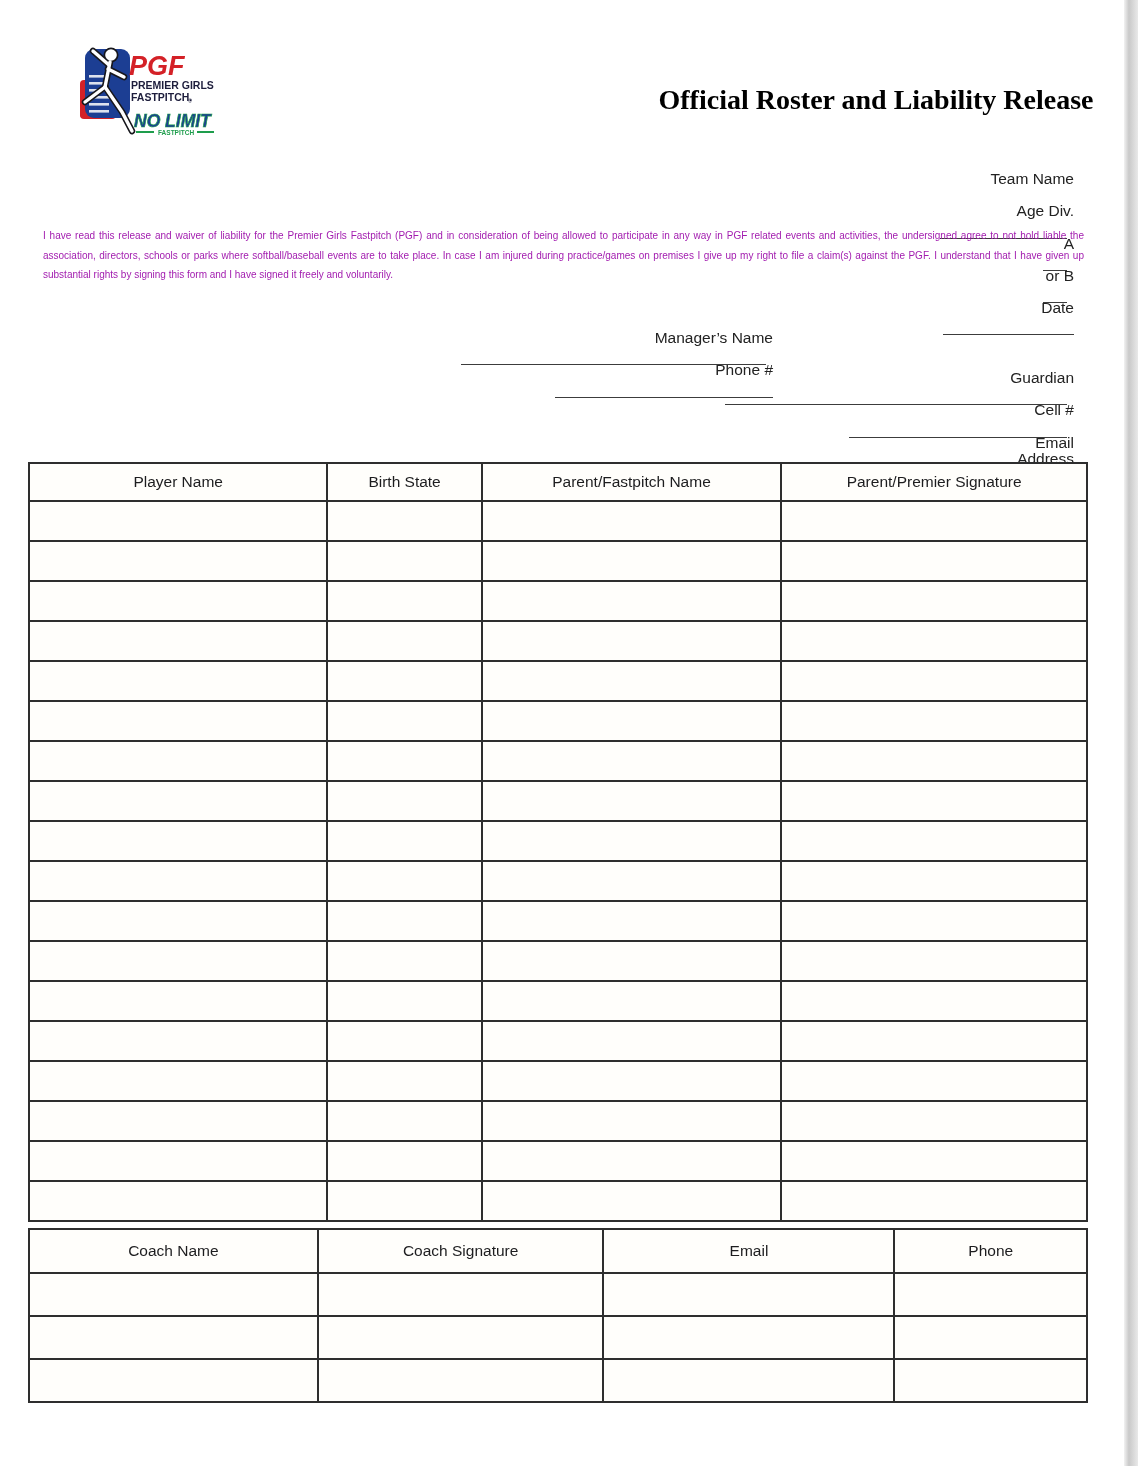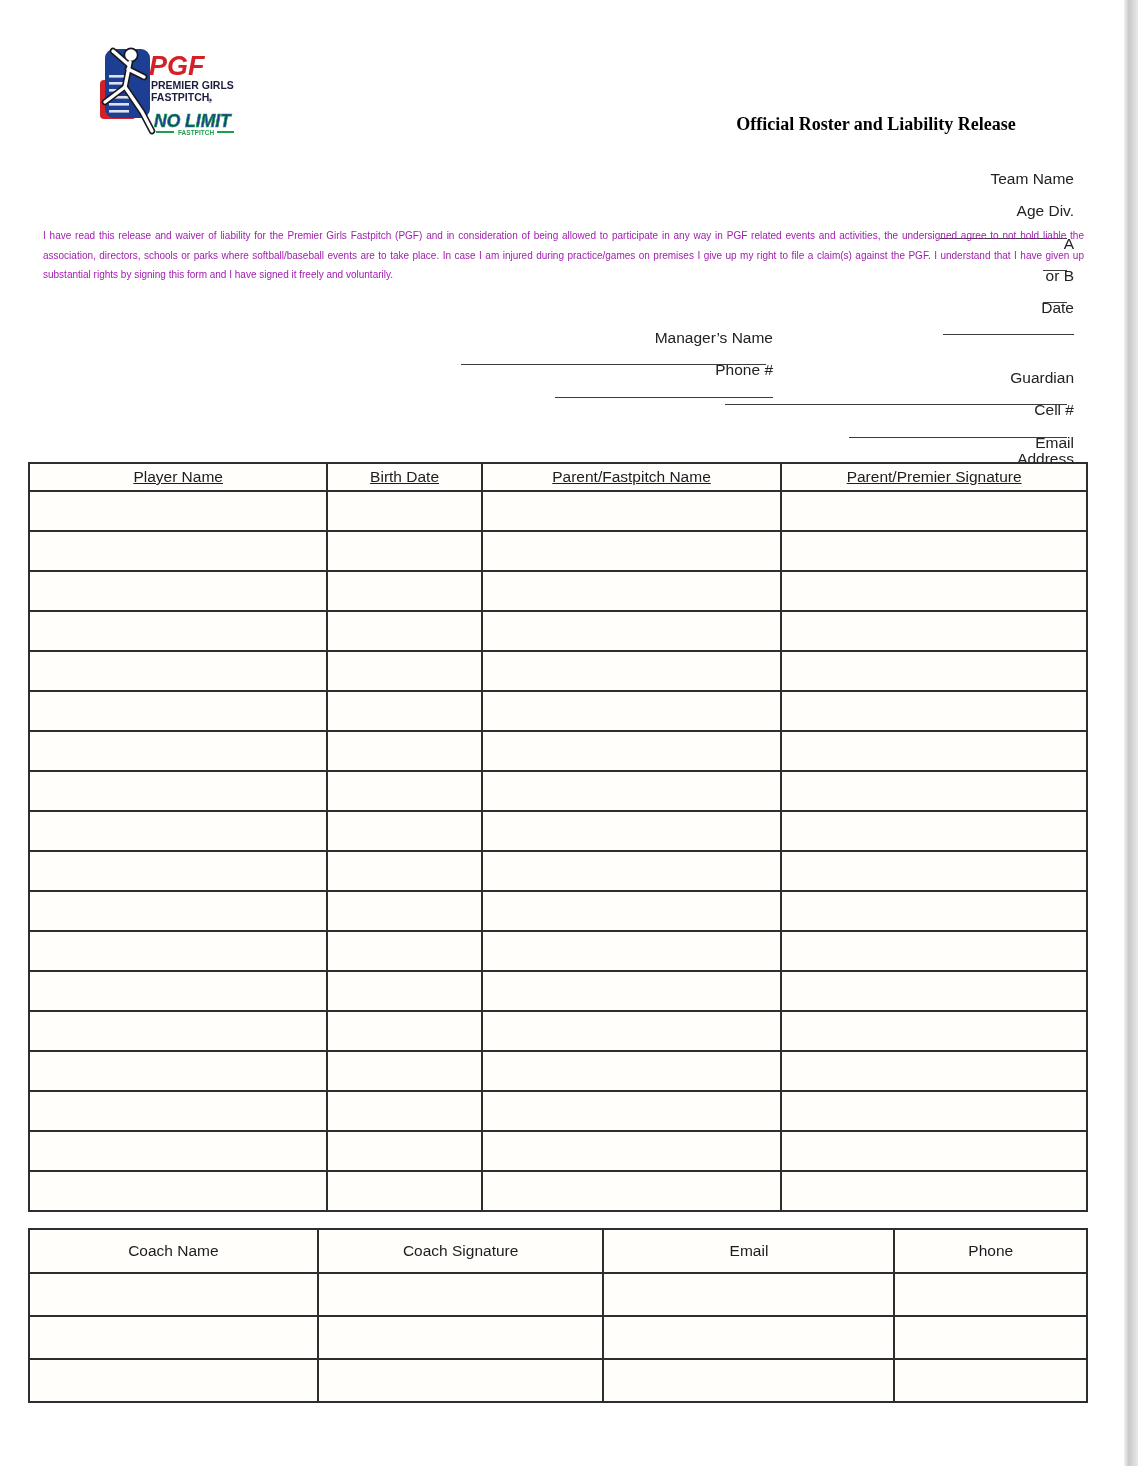--- a/index.html
+++ b/index.html
@@ -4,24 +4,24 @@
 <style>
   html,body{margin:0;padding:0;}
   body{
     width:1138px;height:1466px;position:relative;background:#ffffff;
     font-family:"Liberation Sans",sans-serif;color:#1d1d1f;overflow:hidden;
   }
   .page-edge{
     position:absolute;top:0;right:0;width:14px;height:1466px;
     background:linear-gradient(90deg,#f2f2f2 0%,#c9c9c9 35%,#e9e9e9 100%);
   }
-  .logo{position:absolute;left:92px;top:42px;width:150px;height:100px;}
+  .logo{position:absolute;left:72px;top:42px;width:150px;height:100px;}
   .page-title{
     position:absolute;top:84px;left:650px;width:452px;text-align:center;
-    font-family:"Liberation Serif",serif;font-weight:bold;font-size:18px;color:#000;margin-top:30px;
+    font-family:"Liberation Serif",serif;font-weight:bold;font-size:28px;color:#000;
   }
   .form-line{
     position:absolute;left:33px;width:1041px;display:flex;align-items:flex-end;
     font-size:15.5px;line-height:1.05;color:#222;flex-direction:column;
   }
   .form-line .lbl{white-space:nowrap;}
   .blank{
     display:inline-block;height:15px;border-bottom:1.6px solid #3c3c3c;
     transform:translateY(3px);margin-left:7px;margin-right:7px;
   }
@@ -39,21 +39,21 @@
   .b342{width:342px;} .b218b{width:218px;} .b248{flex:1 1 auto;margin-right:0;}
   .address-line{top:407px;margin-top:44px;}
   .b352{width:352px;} .b240{width:240px;} .b92{width:92px;} .bzip{flex:1 1 auto;margin-right:0;}
   table{
     position:absolute;left:28px;width:1060px;border-collapse:collapse;table-layout:fixed;
     font-size:15.5px;color:#1d1d1f;background:#fffefb;
   }
   td,th{border:2px solid #2e2e2e;padding:0;}
   th{font-weight:normal;text-align:center;}
   .roster-table{top:462px;}
-  .roster-table thead tr{height:28px;text-decoration:underline;}
+  .roster-table thead tr{height:38px;}
   .roster-table tbody tr{height:40px;}
   .coach-table{top:1228px;}
   .coach-table thead tr{height:44px;}
   .coach-table tbody tr{height:43px;}
 </style>
 </head>
 <body>
 
 <div class="page-edge"></div>
 
@@ -151,21 +151,21 @@
 <table class="roster-table">
     <colgroup>
       <col style="width: 28.2%;">
       <col style="width: 14.6%;">
       <col style="width: 28.3%;">
       <col style="width: 28.9%;">
     </colgroup>
     <thead>
       <tr>
         <th>Player Name</th>
-        <th>Birth Date</th>
+        <th>Birth State</th>
         <th>Parent/Fastpitch Name</th>
         <th>Parent/Premier Signature</th>
       </tr>
     </thead>
     <tbody>
       <tr>
         <td></td>
         <td></td>
         <td></td>
         <td></td>

